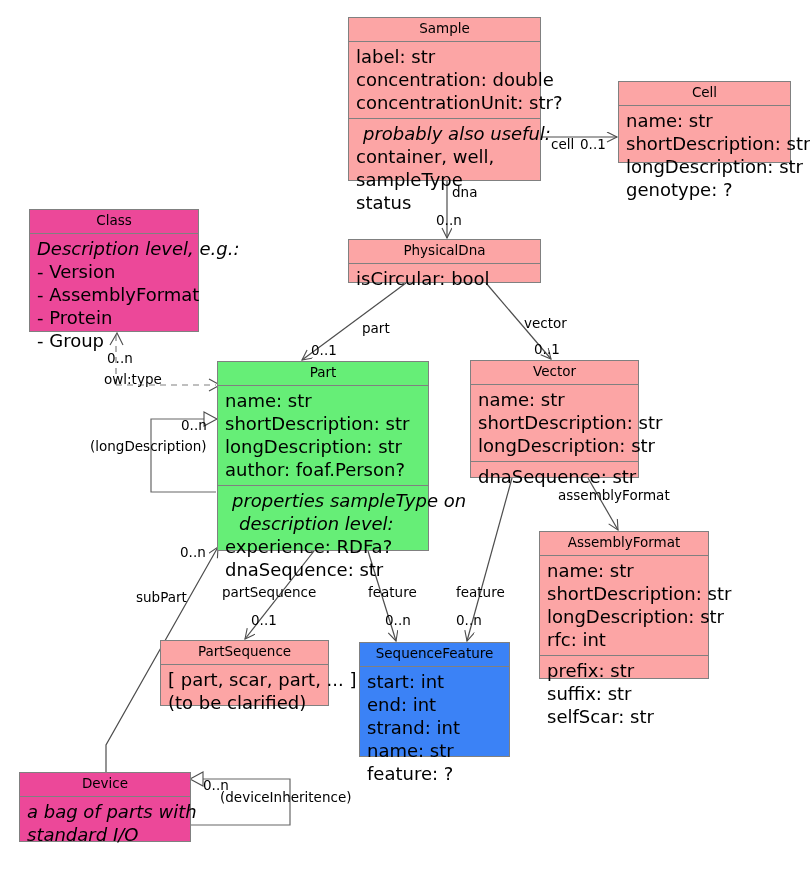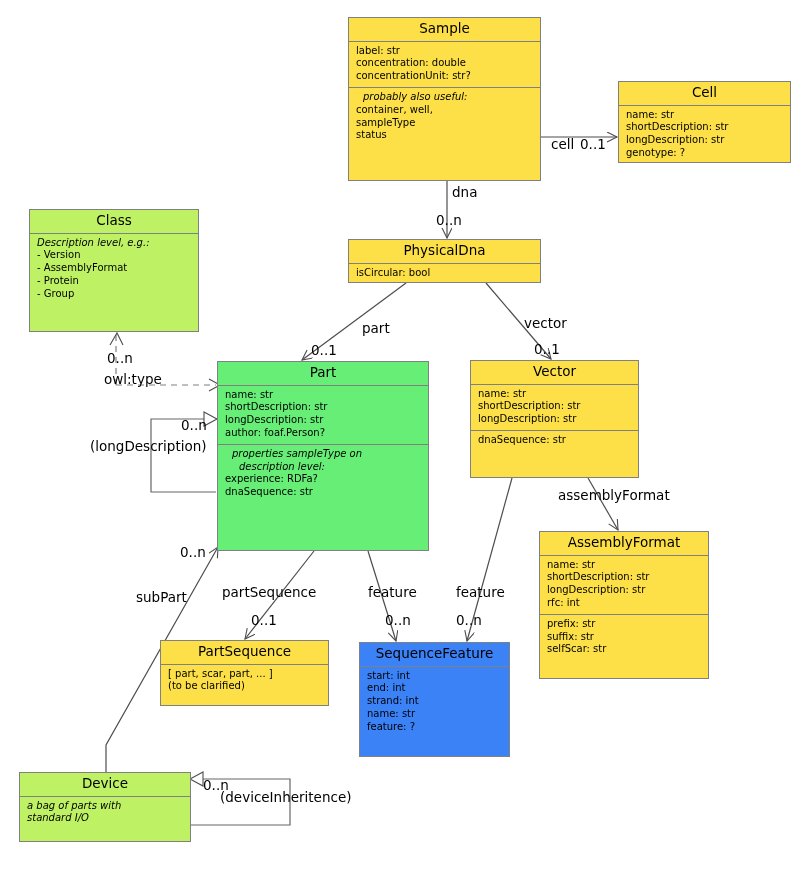--- a/index.html
+++ b/index.html
@@ -19,36 +19,36 @@
     position: absolute;
     left: 0; top: 0;
     width: 810px;
     height: 870px;
     pointer-events: none;
   }
   .uml-box {
     position: absolute;
     border: 1px solid #808080;
     box-sizing: border-box;
-    background: #fde047;
-  }
-  .uml-box.white { background: #bef264; border-color: #808080; }
+    background: #fca5a5;
+  }
+  .uml-box.white { background: #ec4899; border-color: #808080; }
   .uml-box.green { background: #66ee77; }
   .uml-box.gray  { background: #3b82f6; }
   .uml-title {
     text-align: center;
     font-size: 13.5px;
     color: #000000;
     padding: 3px 4px 4px 4px;
     border-bottom: 1px solid #808080;
     line-height: 1.15;
   }
   .uml-compartment {
     padding: 3px 6px 4px 7px;
-    font-size: 10px;
+    font-size: 18px;
     color: #000000;
     line-height: 1.28;
   }
   .uml-compartment + .uml-compartment {
     border-top: 1px solid #808080;
   }
   .attr { white-space: pre; }
   .attr.italic { font-style: italic; }
   .attr.indent1 { padding-left: 7px; }
   .attr.indent2 { padding-left: 14px; }

